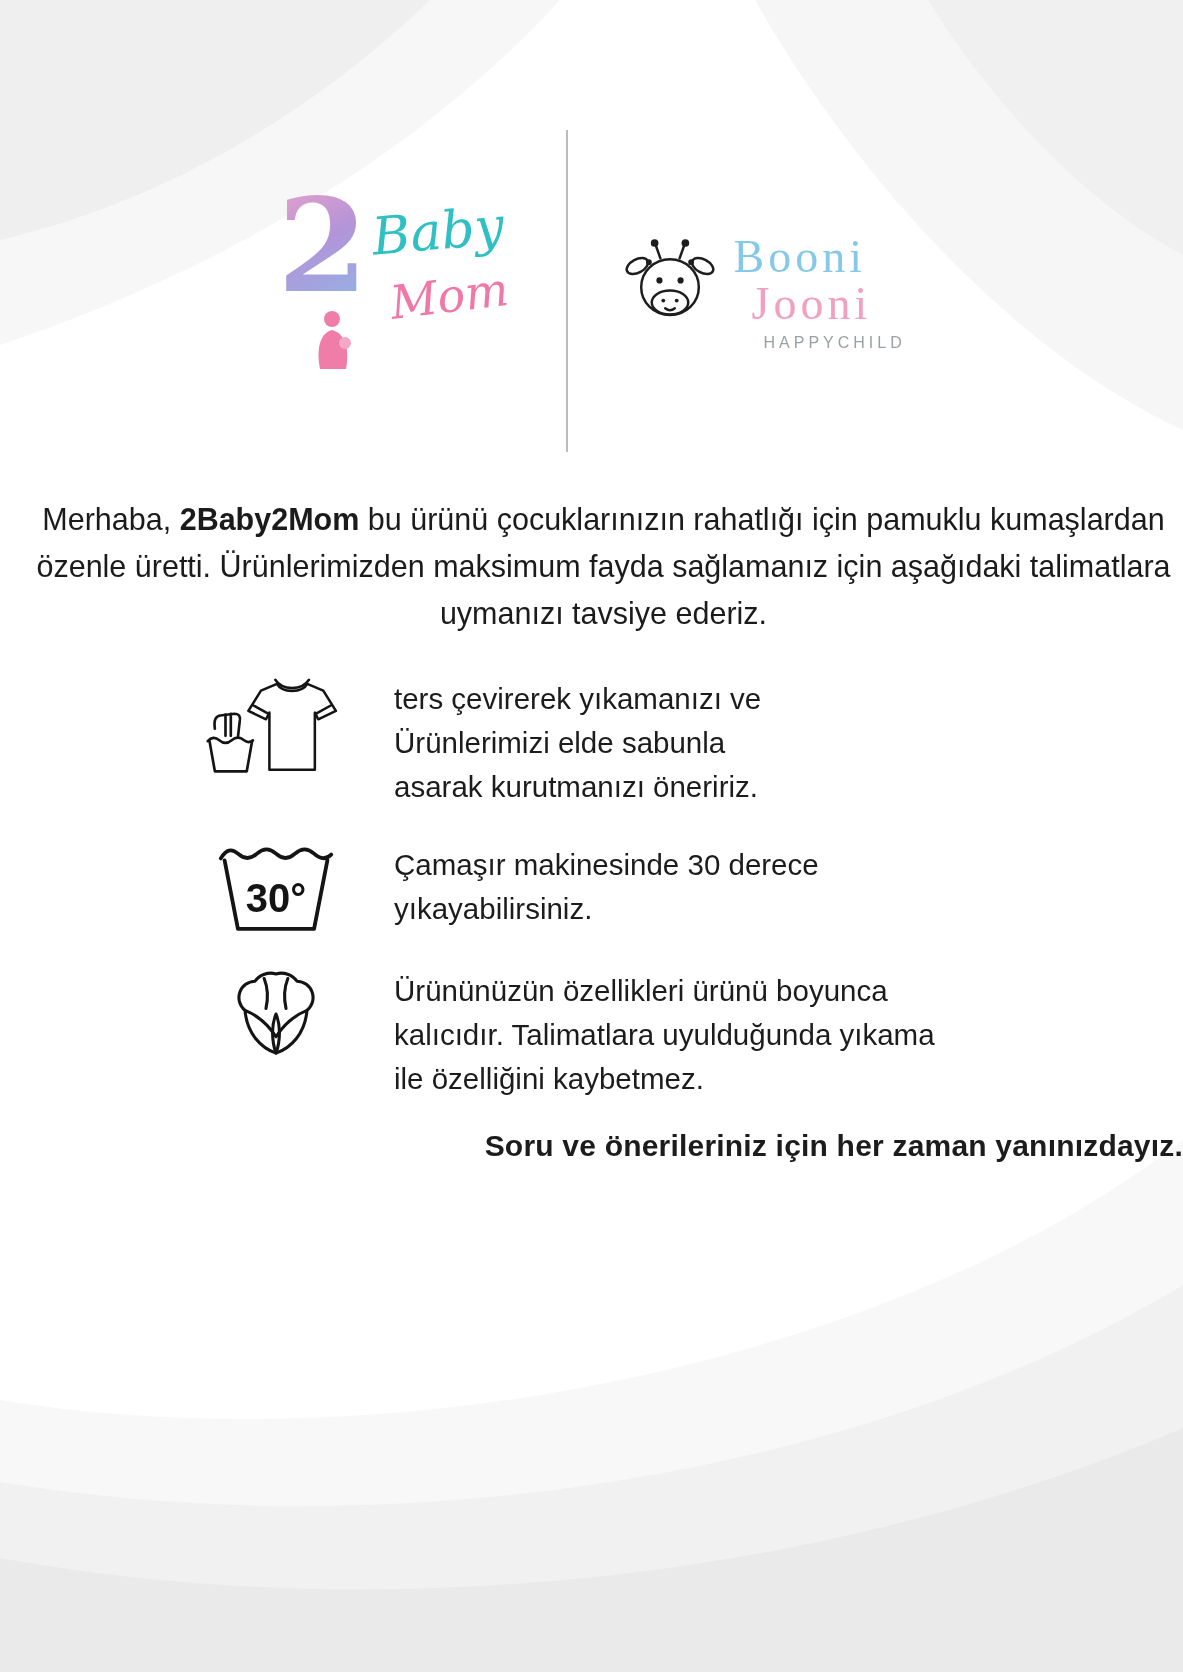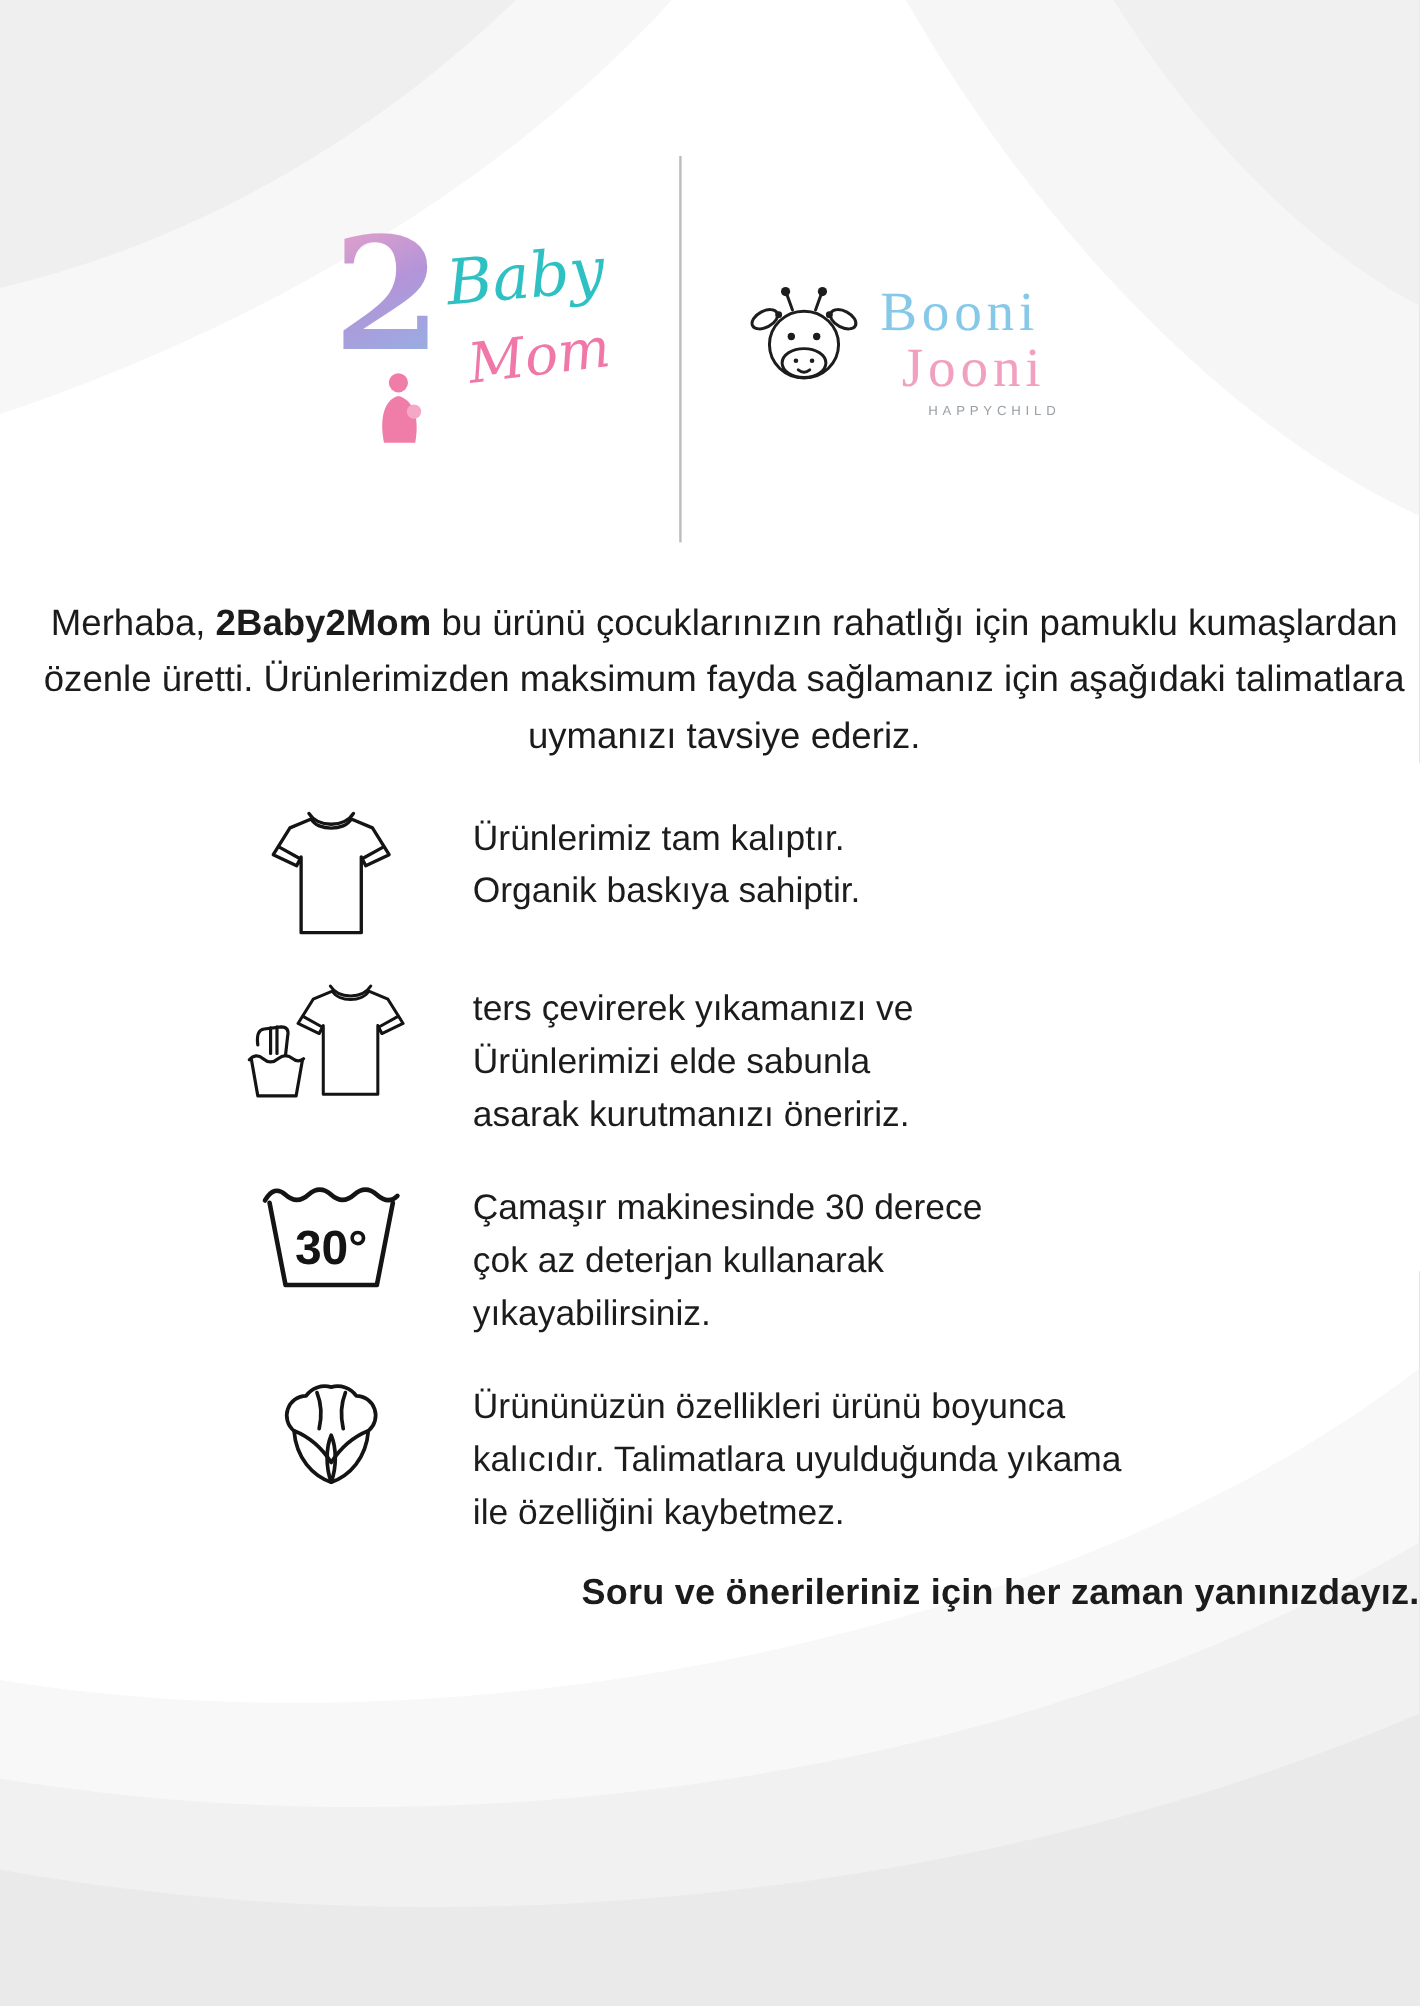--- a/index.html
+++ b/index.html
@@ -29,21 +29,21 @@
     font-style:italic; font-size:46px; color:#f078a8; transform:rotate(-7deg);
   }
   .mom-figure { position:absolute; left:40px; top:128px; }
 
   .divider { width:2px; height:322px; background:#b9bdbf; }
 
   .brand-right { display:flex; align-items:center; gap:16px; width:290px; }
   .booni-text { font-family:"Liberation Serif", serif; }
   .booni-line1 { font-size:46px; letter-spacing:4px; color:#86c8e8; }
   .booni-line2 { font-size:46px; letter-spacing:4px; color:#f2a0c0; margin-left:18px; margin-top:-6px; }
-  .booni-tagline { font-size:11px; letter-spacing:4px; color:#9aa0a4; margin-left:40px; margin-top:4px; font-family:"Liberation Sans", sans-serif;text-align:right; }
+  .booni-tagline { font-size:16px; letter-spacing:4px; color:#9aa0a4; margin-left:30px; margin-top:4px; font-family:"Liberation Sans", sans-serif;text-align:right; }
 
   
   .intro { margin-top:40px; text-align:center; font-size:30.5px; line-height:47px; color:#1b1b1b;padding-left:24px; }
   .intro b { font-weight:700; }
 
   
   .items { margin:34px 0 0 206px; width:760px; }
   .item { display:flex; gap:48px; margin-bottom:28px; align-items:flex-start; }
   .icon-box { width:140px; display:flex; justify-content:center; flex:0 0 140px; }
   .item-text { padding-top:6px; font-size:29.5px; line-height:44px; }
@@ -113,34 +113,20 @@
     </div>
 
     <div class="intro">
       <span class="line"><span>Merhaba, </span><b>2Baby2Mom</b><span> bu ürünü çocuklarınızın rahatlığı için</span></span>
       <span class="line">pamuklu kumaşlardan özenle üretti. Ürünlerimizden maksimum</span>
       <span class="line">fayda sağlamanız için aşağıdaki talimatlara uymanızı tavsiye ederiz.</span>
     </div>
 
     <div class="items">
 
-      <div class="item">
-        <div class="icon-box">
-          <svg class="care" width="104" height="114" viewBox="0 0 112 122" fill="none" stroke="#141414" stroke-width="3" stroke-linejoin="round" stroke-linecap="round">
-            <path d="M38 12 C44 23 68 23 74 12 L93 20 L108 44 L87 54 L83 46 L83 114 L29 114 L29 46 L25 54 L4 44 L19 20 Z"></path>
-            <path d="M36 7 C44 20 68 20 76 7"></path>
-            <path d="M9 37 L27 47"></path>
-            <path d="M103 37 L85 47"></path>
-          </svg>
-        </div>
-        <div class="item-text">
-          <div>Ürünlerimiz tam kalıptır.</div>
-          <div>Organik baskıya sahiptir.</div>
-        </div>
-      </div>
 
       <div class="item">
         <div class="icon-box">
           <svg class="care" width="148" height="112" viewBox="0 0 158 120" fill="none" stroke="#141414" stroke-width="3" stroke-linejoin="round" stroke-linecap="round">
             <g transform="translate(44,0) scale(0.95)">
               <path d="M38 12 C44 23 68 23 74 12 L93 20 L108 44 L87 54 L83 46 L83 114 L29 114 L29 46 L25 54 L4 44 L19 20 Z"></path>
               <path d="M36 7 C44 20 68 20 76 7"></path>
               <path d="M9 37 L27 47"></path>
               <path d="M103 37 L85 47"></path>
             </g>
@@ -161,21 +147,20 @@
       <div class="item">
         <div class="icon-box">
           <svg class="care" width="118" height="98" viewBox="0 0 124 102" fill="none" stroke="#141414" stroke-width="4" stroke-linejoin="round" stroke-linecap="round">
             <path d="M4 22 Q12 8 22 17 Q32 26 42 17 Q52 8 62 17 Q72 26 82 17 Q92 8 102 17 Q112 26 120 18"></path>
             <path d="M8 24 L22 96 L102 96 L116 24"></path>
             <text x="62" y="78" text-anchor="middle" font-family="Liberation Sans, sans-serif" font-size="42" font-weight="bold" fill="#141414" stroke="none">30°</text>
           </svg>
         </div>
         <div class="item-text">
           <div>Çamaşır makinesinde 30 derece</div>
-          <div>çok az deterjan kullanarak</div>
           <div>yıkayabilirsiniz.</div>
         </div>
       </div>
 
       <div class="item">
         <div class="icon-box">
           <svg class="care" width="102" height="102" viewBox="0 0 112 112" fill="none" stroke="#141414" stroke-width="3.4" stroke-linejoin="round" stroke-linecap="round">
             <path d="M22 52 A18 18 0 0 1 33 20 A21 21 0 0 1 56 12 A21 21 0 0 1 79 20 A18 18 0 0 1 90 52"></path>
             <path d="M43 17 Q49 32 45 50"></path>
             <path d="M69 17 Q63 32 67 50"></path>

